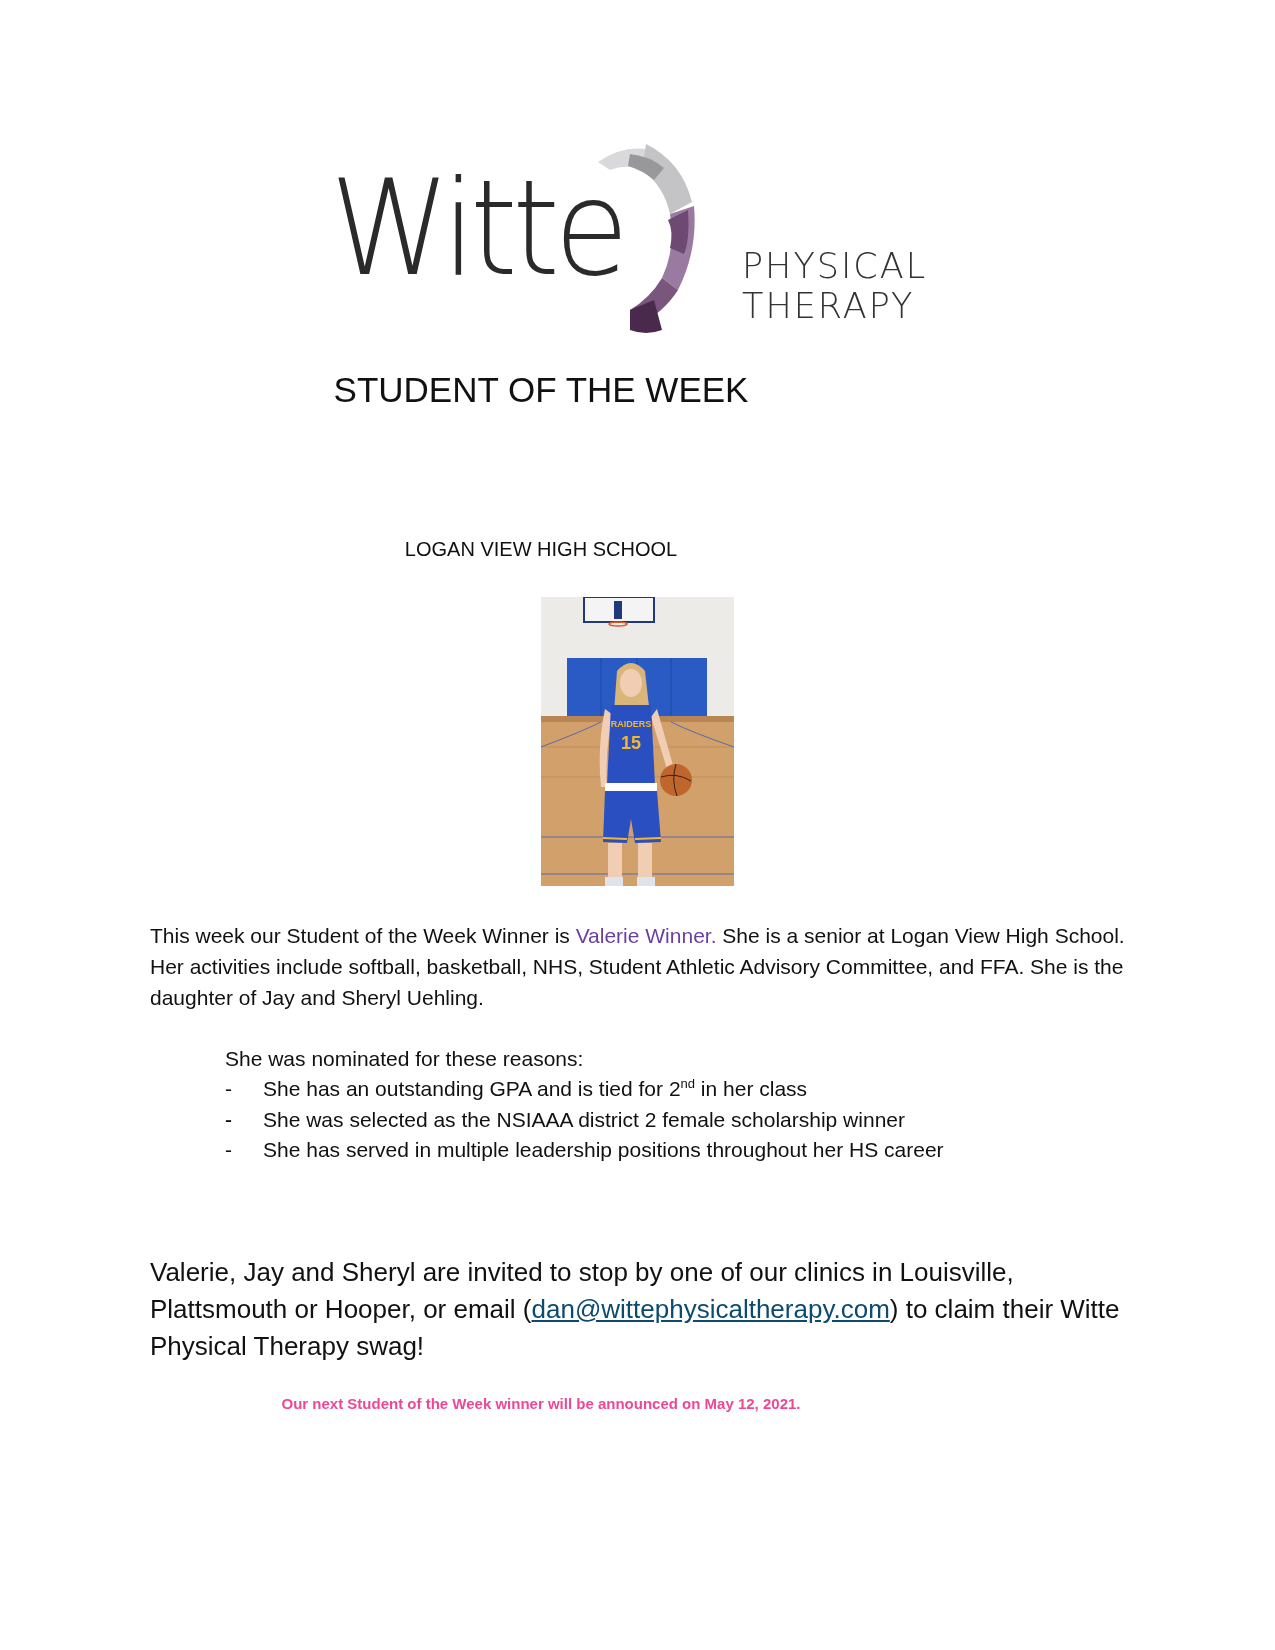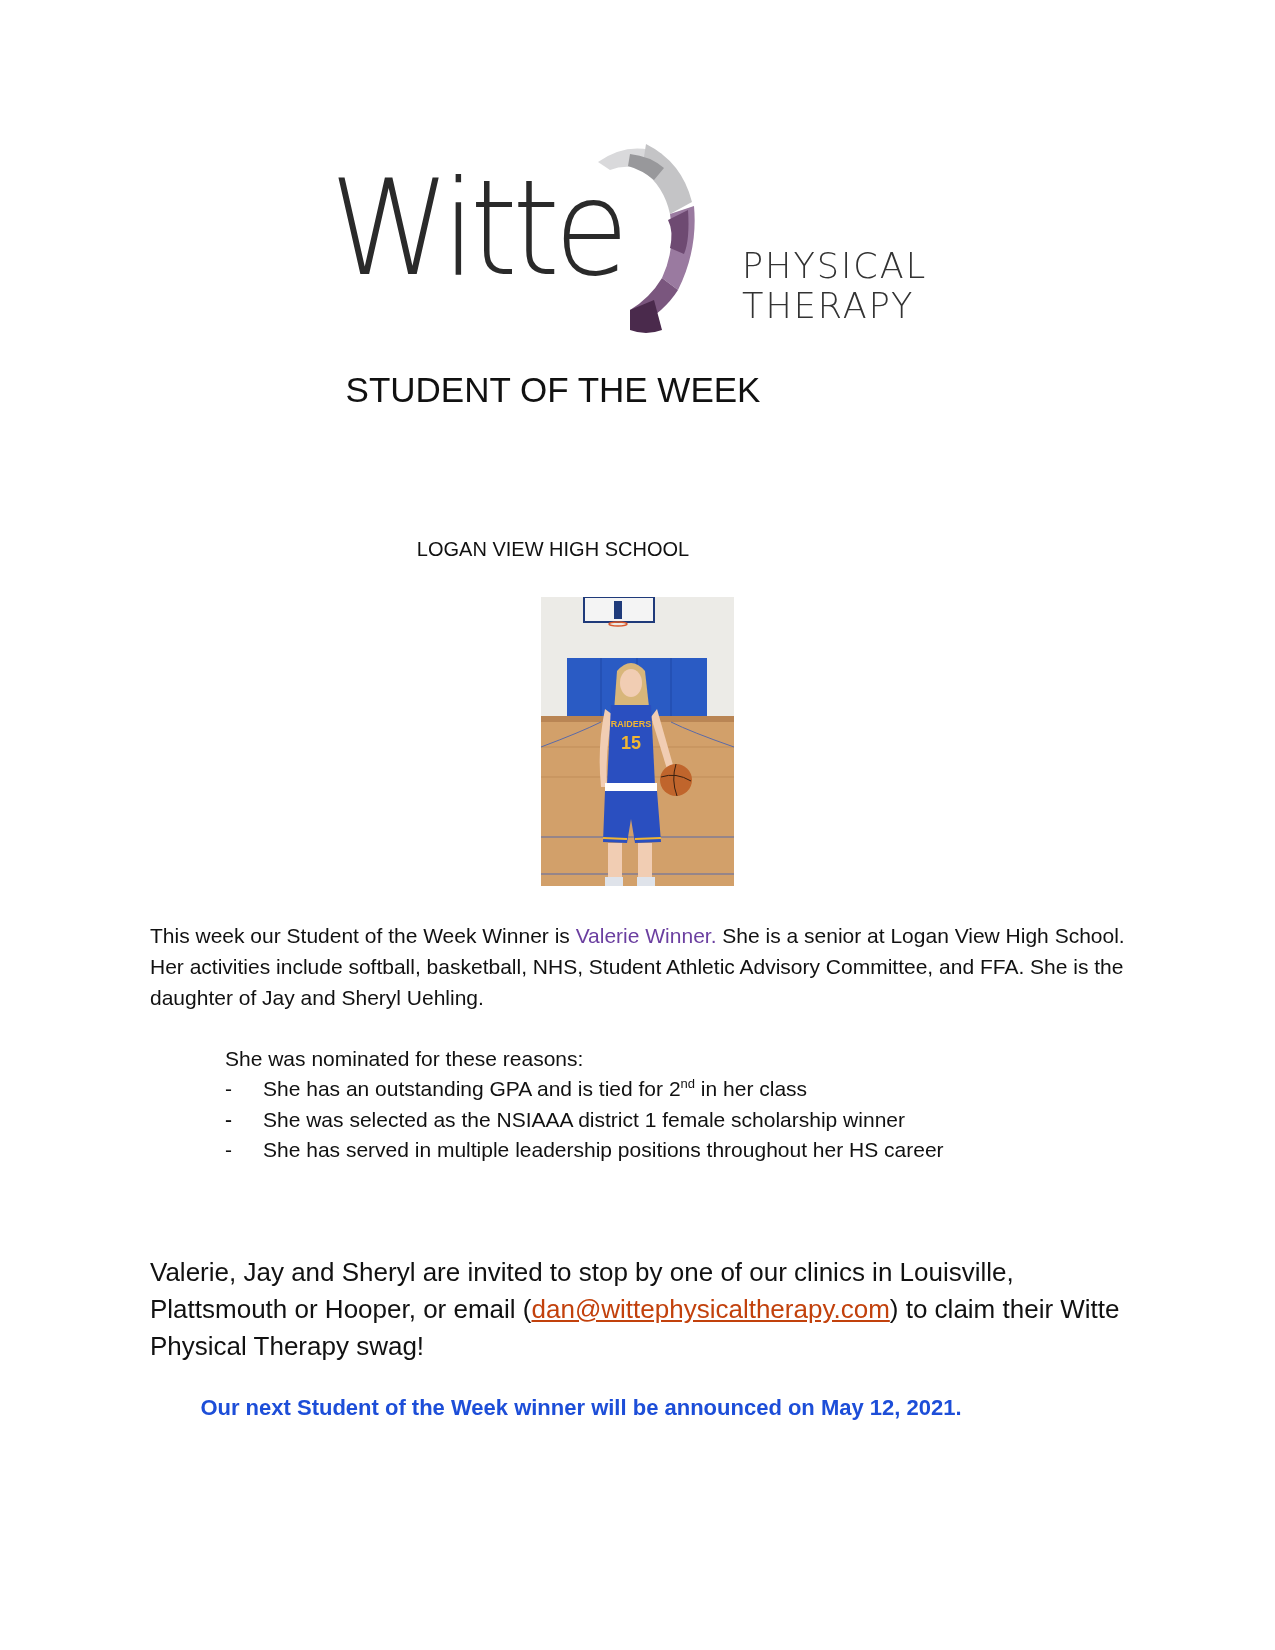--- a/index.html
+++ b/index.html
@@ -10,42 +10,42 @@
     
     .logo { position: absolute; left: 330px; top: 140px; width: 620px; height: 200px; }
     .logo-word { position: absolute; left: 0; top: 22px; font-family: "DejaVu Sans", sans-serif;
                  font-weight: 200; font-size: 132px; letter-spacing: -6px; color: #2a2a2a;
                  line-height: 1; transform: scaleX(0.92); transform-origin: left top;
                  -webkit-text-stroke: 0px; }
     .logo-mark { position: absolute; left: 260px; top: 0px; width: 110px; height: 200px; }
     .logo-sub { position: absolute; left: 412px; top: 70px; font-family: "DejaVu Sans", sans-serif;
                 font-size: 35px; letter-spacing: 2px; color: #333; line-height: 40px; font-weight: 300; margin-top: 36px; }
 
-    .center-block { position: absolute; left: 12px; width: 1082px; text-align: center; }
+    .center-block { position: absolute; left: 0; width: 1082px; text-align: center; }
     .heading { top: 370px; font-size: 35px; color: #111; }
     .name { top: 452px; font-size: 64px; color: #5f3aa0; letter-spacing: 1px; }
     .school { top: 538px; font-size: 20px; color: #111; }
 
     
     .photo { position: absolute; left: 541px; top: 597px; width: 193px; height: 289px; overflow: hidden;
              background: #e9e8e4; }
 
     .body-para { position: absolute; left: 150px; top: 920px; width: 980px; font-size: 21px; line-height: 31px; color: #111; }
     .accent { color: #6b3fa0; }
 
     .nom-intro { position: absolute; left: 225px; top: 1043px; font-size: 21px; line-height: 31px; }
     .reasons { position: absolute; left: 225px; top: 1074px; margin: 0; padding: 0; list-style: none; }
     .reasons li { position: relative; font-size: 21px; line-height: 30.5px; padding-left: 38px; }
     .reasons .dash { position: absolute; left: 0; top: 0; }
     sup { font-size: 13px; line-height: 0; vertical-align: 8px; }
 
     .invite { position: absolute; left: 150px; top: 1254px; width: 1000px; font-size: 26px; line-height: 37px; color: #111; }
-    .email { color: #c2410c; text-decoration: underline; }
+    .email { color: #0c4a6e; text-decoration: underline; }
 
-    .footer-note { top: 1395px; font-size: 22px; font-weight: bold; color: #1d4ed8; padding-left: 28px; }
+    .footer-note { top: 1395px; font-size: 15px; font-weight: bold; color: #ec4899; }
   </style>
 </head>
 <body>
 
 <div class="page">
 
   <div class="logo">
     <div class="logo-word">Witte</div>
     <svg class="logo-mark" viewBox="0 0 110 200" xmlns="http://www.w3.org/2000/svg">
 
@@ -115,20 +115,20 @@
     <path d="M120 180 Q135 175 150 184" stroke="#3a2010" stroke-width="1" fill="none"></path>
     <path d="M135 167 Q130 183 136 199" stroke="#3a2010" stroke-width="1" fill="none"></path>
   </svg>
 
   <div class="body-para"><span>This week our Student of the Week Winner is </span><span class="accent">Valerie Winner.</span><span> She is a senior at Logan View High School. Her activities include softball, basketball, NHS, Student Athletic Advisory Committee, and FFA. She is the daughter of Jay and Sheryl Uehling.</span></div>
 
   <div class="nom-intro">She was nominated for these reasons:</div>
   <ul class="reasons">
     <li><span class="dash">-</span><span>She has an outstanding GPA and is tied for 2</span><sup>nd</sup><span> in her class</span></li>
     <li><span class="dash">-</span></li>
-    <li><span class="dash">-</span><span>She was selected as the NSIAAA district 1 female scholarship winner</span></li>
+    <li><span class="dash">-</span><span>She was selected as the NSIAAA district 2 female scholarship winner</span></li>
     <li><span class="dash">-</span><span>She has served in multiple leadership positions throughout her HS career</span></li>
   </ul>
 
   <div class="invite"><span>Valerie, Jay and Sheryl are invited to stop by one of our clinics in Louisville, Plattsmouth or Hooper, or email (</span><a class="email">dan@wittephysicaltherapy.com</a><span>) to claim their Witte Physical Therapy swag!</span></div>
 
   <div class="center-block footer-note">Our next Student of the Week winner will be announced on May 12, 2021.</div>
 </div>
 
 </body></html>

